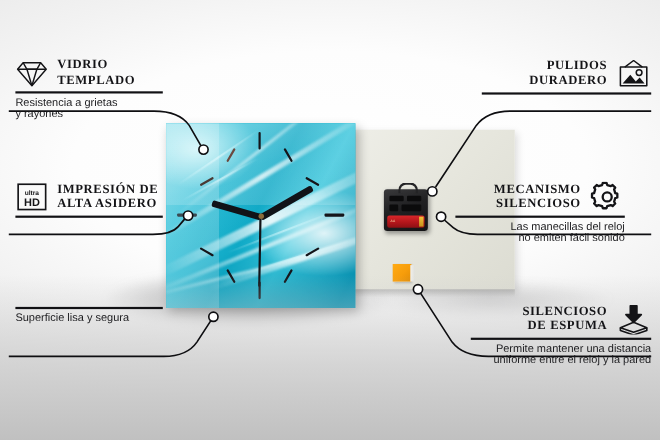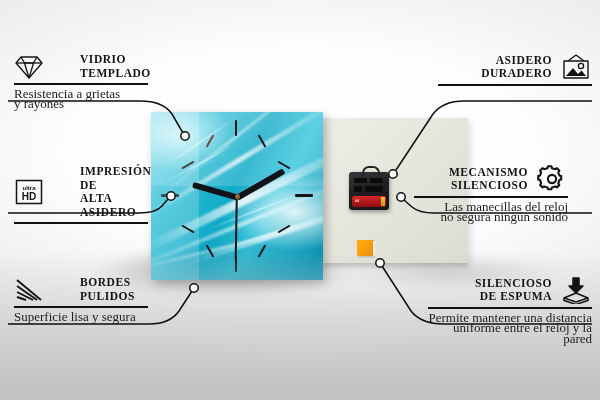--- a/index.html
+++ b/index.html
@@ -147,26 +147,25 @@
   .callout { position: absolute; }
   .callout .head { display: flex; align-items: center; gap: 8px; }
   .callout .title {
     font-family: "Liberation Serif", serif;
     font-weight: bold;
     font-size: 11.5px;
     letter-spacing: .55px;
     color: #141417;
     line-height: 13.5px;
     white-space: pre-line;
-    margin-left: 28px;
   }
   .callout .rule { height: 1.6px; background: #111114; margin: 3px 0 4px; }
   .callout .desc {
-    font-family: Liberation Serif, serif;
-    font-size: 13px;
+    font-family: Liberation Sans, sans-serif;
+    font-size: 10px;
     line-height: 10.6px;
     color: #1c1c1f;
     white-space: pre-line;
   }
   .left  { text-align: left; }
   .right { text-align: right; }
   .right .head { justify-content: flex-end; }
   .icon { flex: 0 0 auto; display:block; }
 
   svg.connector { position: absolute; left: 0; top: 0; width: 600px; height: 400px; overflow: visible; pointer-events: none; }
@@ -281,39 +280,27 @@
         <text x="15" y="12" text-anchor="middle" font-family="Liberation Sans, sans-serif" font-size="6" font-weight="bold" fill="#141417">ultra</text>
         <text x="15" y="22" text-anchor="middle" font-family="Liberation Sans, sans-serif" font-size="10" font-weight="bold" fill="#141417">HD</text>
       </svg>
       <div class="title">IMPRESIÓN DE
 ALTA ASIDERO</div>
     </div>
     <div class="rule"></div>
   </div>
 
   <div class="callout left" style="left:14px; top:276px; width:134px;">
-    <div class="head">
-      <svg class="icon" width="30" height="26" viewBox="0 0 30 26">
-        <g stroke="#141417" stroke-width="1.9" stroke-linecap="butt">
-          <path d="M3 3 L27 23"></path>
-            <path d="M3 9 L23 23"></path>
-            <path d="M3 15 L19 23"></path>
-            <path d="M3 20 L12 23"></path>
-        </g>
-      </svg>
-      <div class="title">BORDES
-PULIDOS</div>
-    </div>
     <div class="rule"></div>
     <div class="desc">Superficie lisa y segura</div>
   </div>
 
   <div class="callout right" style="left:438px; top:53px; width:154px;">
     <div class="head">
-      <div class="title">ASIDERO
+      <div class="title">PULIDOS
 DURADERO</div>
       <svg class="icon" width="32" height="28" viewBox="0 0 32 28">
         <g fill="none" stroke="#141417" stroke-width="1.4" stroke-linejoin="round">
           <path d="M16 2 L8 8 M16 2 L24 8"></path>
           <rect x="4" y="8" width="24" height="17"></rect>
           <path d="M6 23 L13 15 L18 21 L21.5 17.5 L26 23 Z" fill="#141417" stroke="none"></path>
           <circle cx="21" cy="13" r="2.6"></circle>
         </g>
       </svg>
     </div>
@@ -326,21 +313,21 @@
 SILENCIOSO</div>
       <svg class="icon" width="32" height="28" viewBox="0 0 32 28">
         <g fill="none" stroke="#141417" stroke-width="2.1" stroke-linejoin="round">
           <path d="M16 3.2 l3.3 1.0 1.6 -1.0 2.4 2.4 -1.0 1.6 1.0 3.3 1.9 .6 v3.4 l-1.9 .6 -1.0 3.3 1.0 1.6 -2.4 2.4 -1.6 -1.0 -3.3 1.0 -.6 1.9 h-3.4 l-.6 -1.9 -3.3 -1.0 -1.6 1.0 -2.4 -2.4 1.0 -1.6 -1.0 -3.3 -1.9 -.6 v-3.4 l1.9 -.6 1.0 -3.3 -1.0 -1.6 2.4 -2.4 1.6 1.0 3.3 -1.0 .6 -1.9 h3.4 z"></path>
           <circle cx="16" cy="14" r="4.1"></circle>
         </g>
       </svg>
     </div>
     <div class="rule"></div>
     <div class="desc">Las manecillas del reloj
-no segura ningún sonido</div>
+no emiten fácil sonido</div>
   </div>
 
   <div class="callout right" style="left:428px; top:276px; width:164px;">
     <div class="head">
       <div class="title">SILENCIOSO
 DE ESPUMA</div>
       <svg class="icon" width="32" height="28" viewBox="0 0 32 28">
         <g fill="none" stroke="#141417" stroke-width="1.5" stroke-linejoin="round">
           <path d="M13 2 h6 v8 h4 l-7 7 -7 -7 h4 z" fill="#141417"></path>
           <path d="M16 17 L28 22 L16 26 L4 22 Z"></path>

